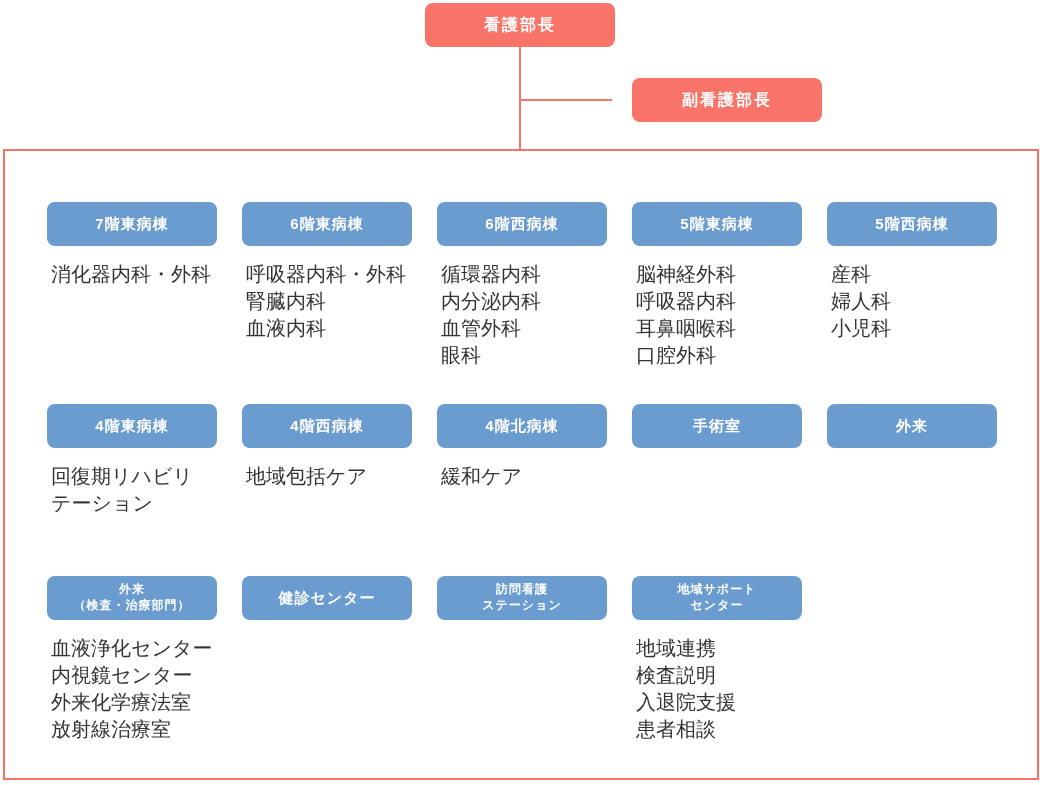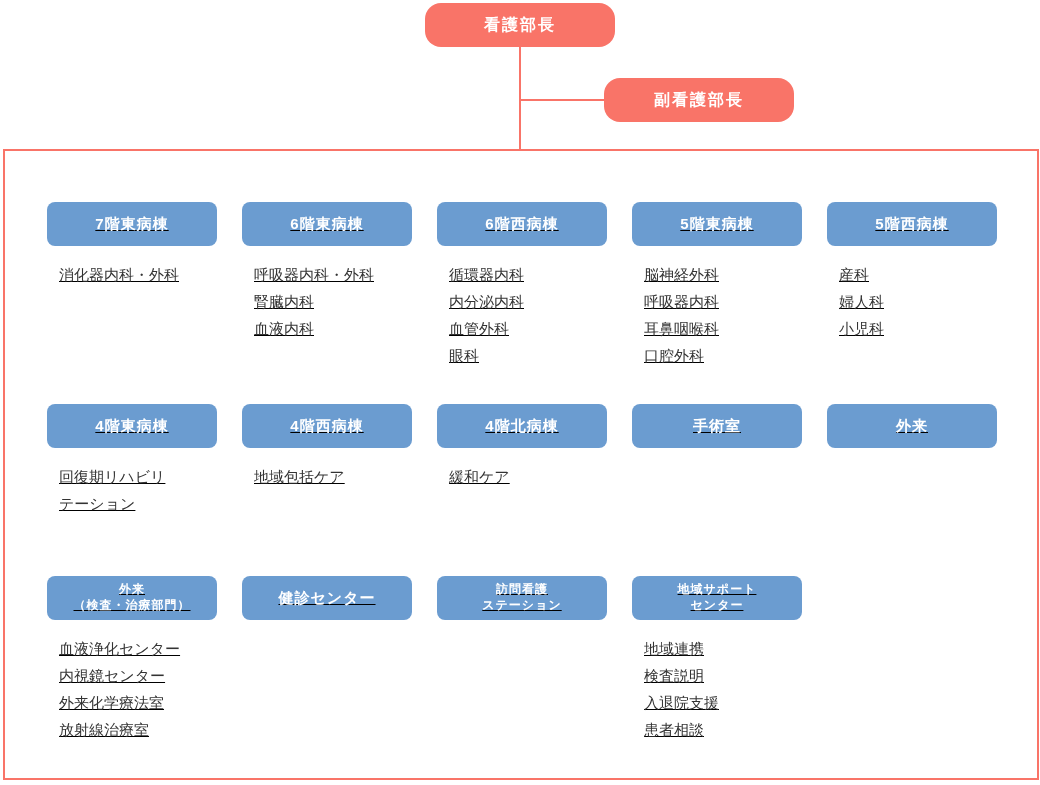--- a/index.html
+++ b/index.html
@@ -22,31 +22,31 @@
     background: #ffffff;
     overflow: hidden;
   }
 
   
   .org-node {
     position: absolute;
     width: 190px;
     height: 44px;
     background: var(--accent-red);
-    border-radius: 16px;
+    border-radius: 8px;
     color: #ffffff;
     font-size: 16px;
     font-weight: bold;
     letter-spacing: 2px;
     display: flex;
     align-items: center;
     justify-content: center;
   }
   .org-node.root   { left: 425px; top: 3px; }
-  .org-node.deputy { left: 604px; top: 78px; }
+  .org-node.deputy { left: 632px; top: 78px; }
 
   .connector {
     position: absolute;
     background: var(--accent-red);
   }
   .connector.vline { left: 519px; top: 47px; width: 2px; height: 102px; }
   .connector.hline { left: 519px; top: 99px; width: 93px; height: 2px; }
 
   
   .dept-container {
@@ -58,43 +58,43 @@
     border: 2px solid var(--accent-red);
     background: #ffffff;
   }
   .dept-grid {
     display: grid;
     grid-template-columns: repeat(5, 170px);
     grid-template-rows: 202px 172px auto;
     column-gap: 25px;
     padding: 51px 0 0 42px;
   }
-  .dept-cell { min-width: 0; text-decoration: underline; }
+  .dept-cell { min-width: 0; }
   .dept-box {
     width: 170px;
     height: 44px;
     background: var(--accent-blue);
     border-radius: 8px;
     color: #ffffff;
     font-size: 15px;
     font-weight: bold;
     letter-spacing: 1px;
     line-height: 1.3;
     display: flex;
     align-items: center;
     justify-content: center;
     text-align: center;
     white-space: pre-line;
   }
   .dept-cell.small-title .dept-box { font-size: 12px; letter-spacing: 1px; }
   .dept-list {
     list-style: none;
-    margin: 15px 0 0 12px;
+    margin: 15px 0 0 4px;
     padding: 0;
-    font-size: 15px;
+    font-size: 20px;
     line-height: 27px;
     color: var(--text-dark);
   }
   .dept-list li { white-space: pre-line; }
 </style>
 </head>
 <body>
 
 <div class="canvas">
 

